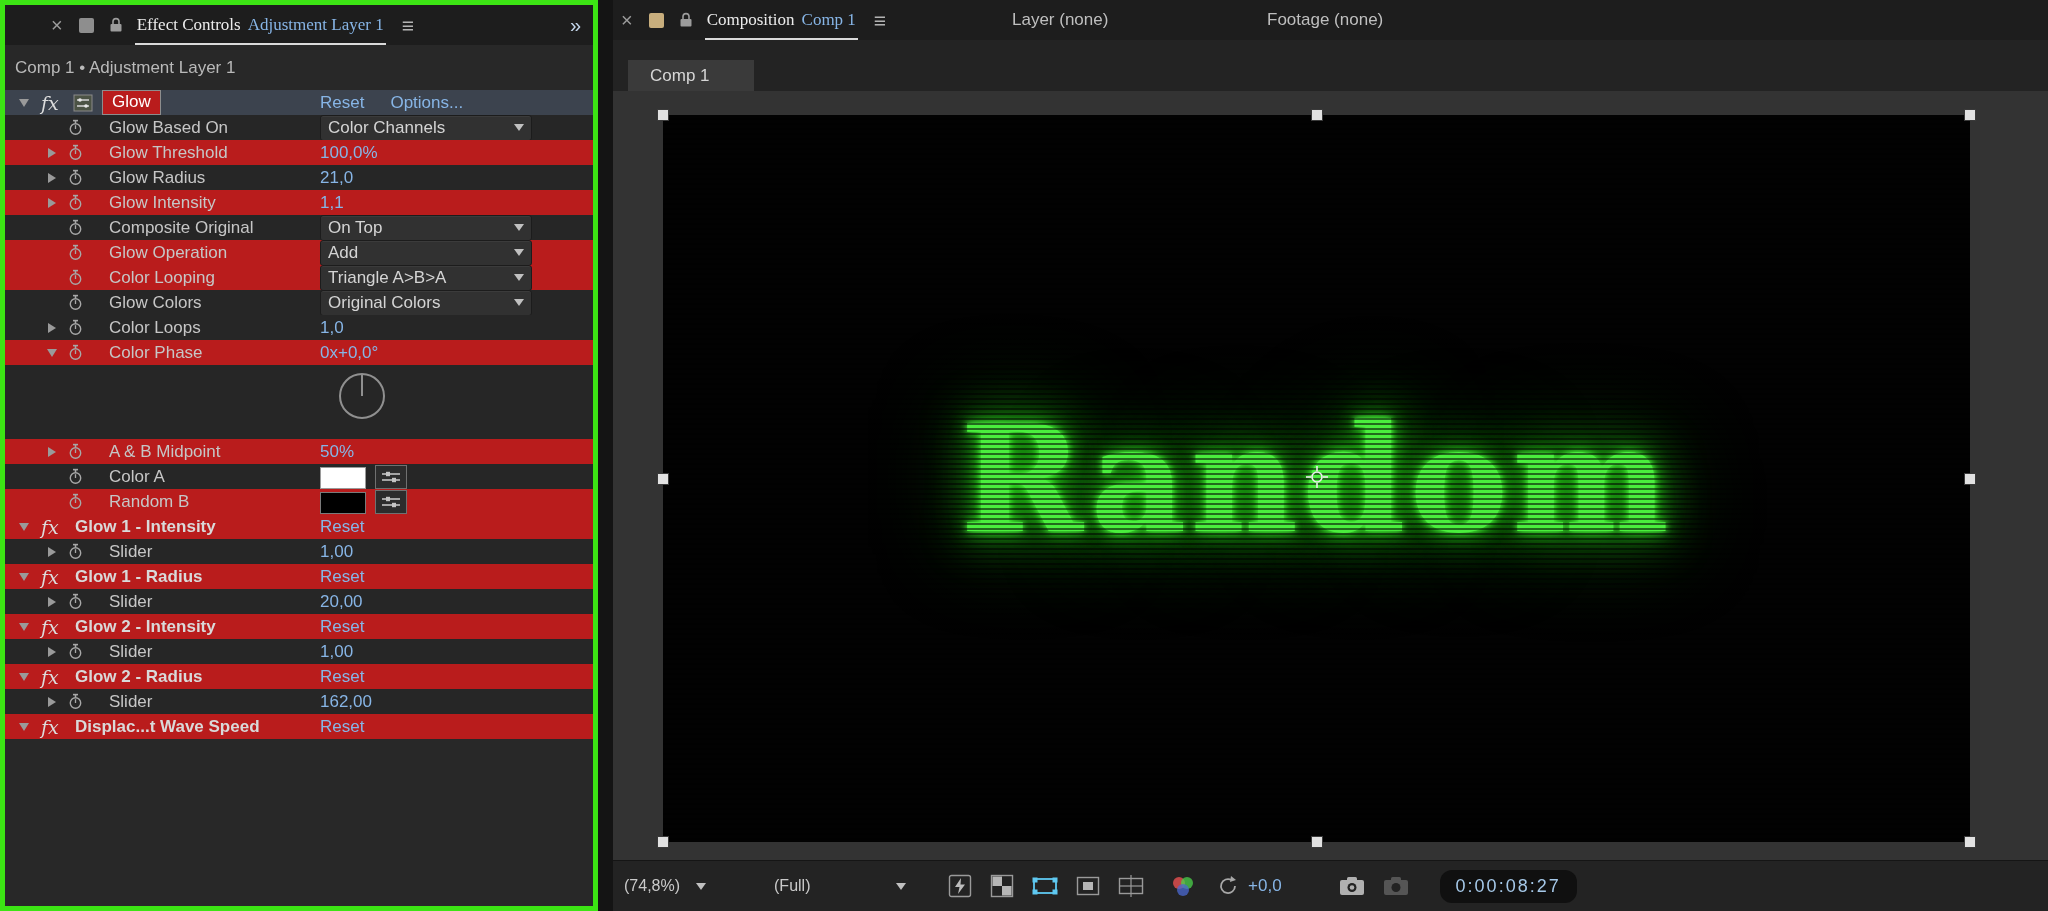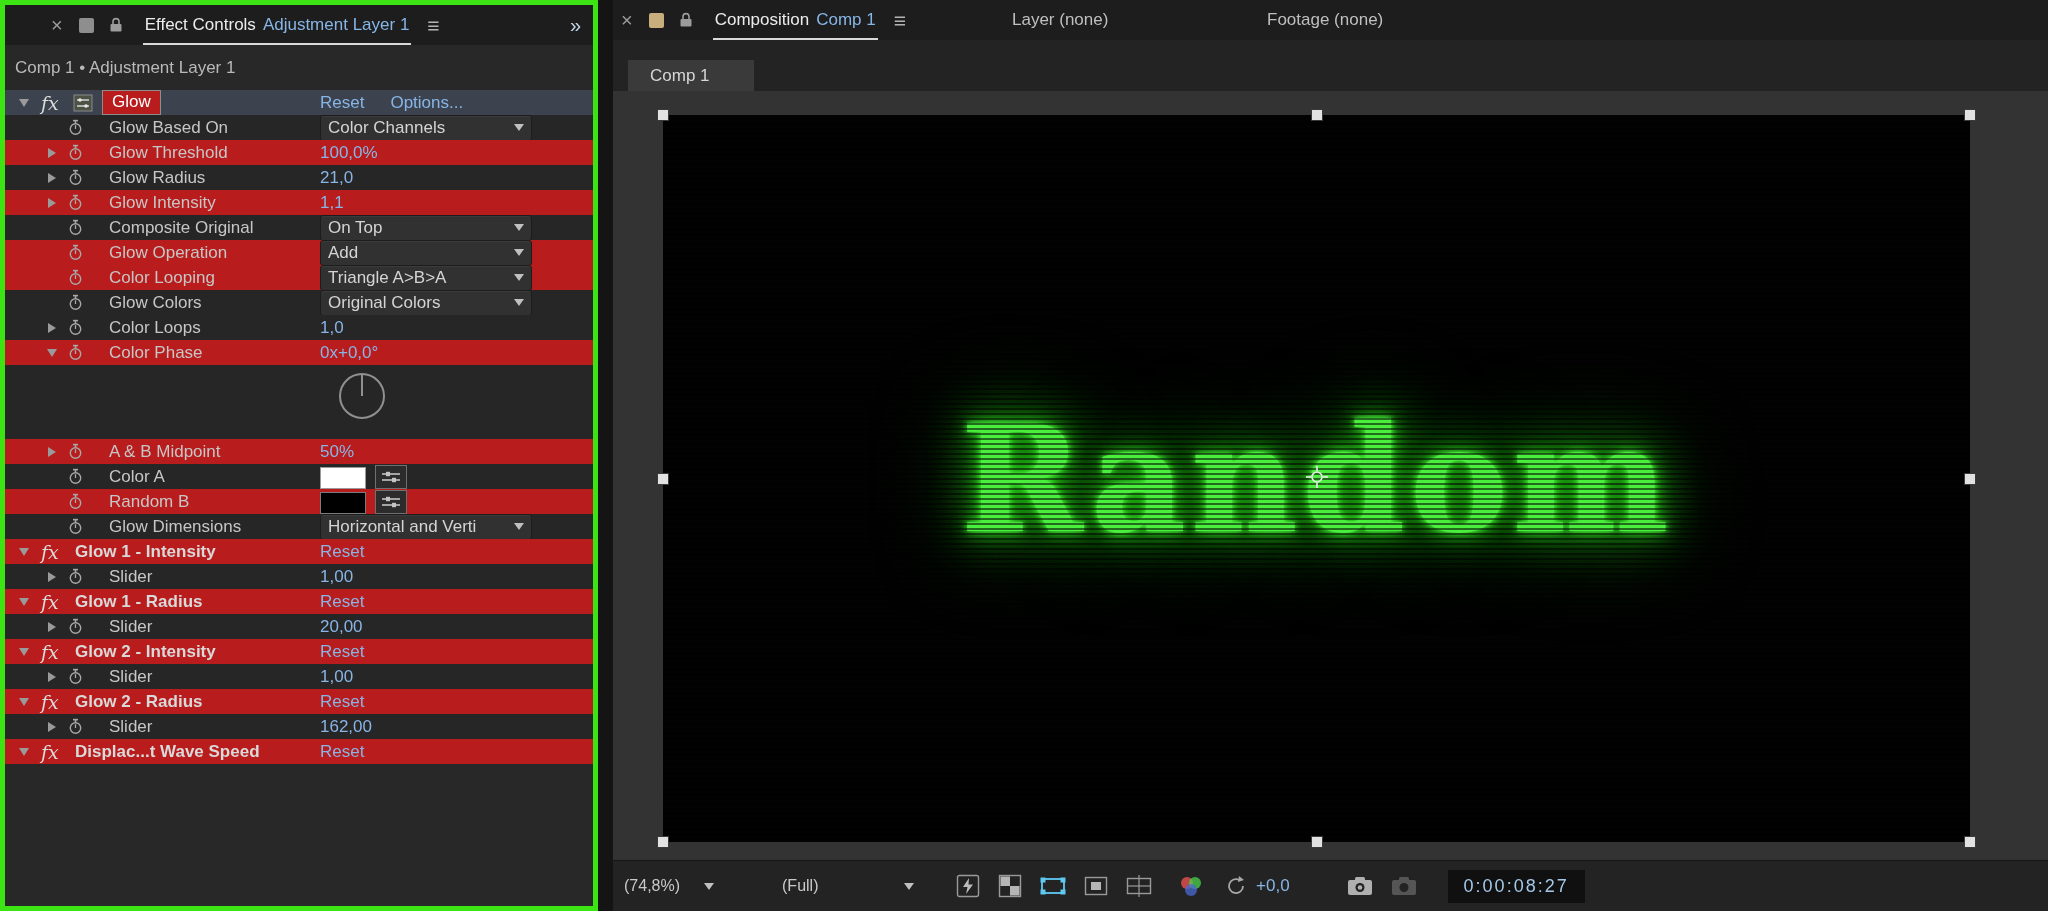--- a/index.html
+++ b/index.html
@@ -8,21 +8,21 @@
 
   
   .left-panel{position:absolute;left:0;top:0;width:598px;height:911px;background:#282828;
     border:5px solid #3ce414;box-sizing:border-box;overflow:hidden;}
   .ec-tabbar{position:absolute;top:0;left:0;right:0;height:40px;background:#1d1d1d;display:flex;align-items:center;}
   .close-x{margin-left:46px;color:#9c9c9c;font-size:20px;line-height:1;cursor:default;}
   .panel-chip{width:15px;height:15px;border-radius:2px;margin-left:16px;}
   .chip-gray{background:#8e8e8e;}
   .chip-tan{background:#c8ae7d;}
   .lock{margin-left:15px;display:flex;}
-  .tab-title-group{position:relative;margin-left:22px;font-size:17px;white-space:nowrap;display:flex;gap:7px;}
+  .tab-title-group{position:relative;margin-left:14px;font-size:17px;white-space:nowrap;display:flex;gap:7px;font-family:Liberation Serif, serif;}
   .tab-title-group::after{content:"";position:absolute;left:-2px;right:-2px;bottom:-10px;height:2px;background:#dadada;}
   .tab-title{color:#ececec;}
   .tab-target{color:#87b5e6;}
   .menu-icn{margin-left:18px;color:#b3b3b3;font-size:21px;line-height:1;}
   .overflow-icn{margin-left:auto;margin-right:12px;color:#c4d7ec;font-size:20px;}
 
   .ec-breadcrumb{position:absolute;top:40px;left:0;right:0;height:45px;display:flex;align-items:center;
     padding-left:10px;color:#b9b9b9;font-size:17px;background:#282828;}
 
   .ec-rows{position:absolute;top:85px;left:0;right:0;font-size:17px;color:#c6c6c6;}
@@ -75,30 +75,30 @@
     text-shadow:0 0 6px #55ff47,0 0 18px #2fe51f,0 0 48px #23c915,0 0 95px rgba(40,230,30,.55);}
   .scanlines{position:absolute;inset:0;background:repeating-linear-gradient(to bottom,rgba(0,0,0,0) 0 3px,rgba(0,0,0,.55) 3px 5px);}
   .handle{position:absolute;width:12px;height:12px;background:#e2e2e2;border:1px solid #3a3a3a;box-sizing:border-box;transform:translate(-50%,-50%);}
   .h-tl{left:0;top:0}.h-tc{left:50%;top:0}.h-tr{left:100%;top:0}
   .h-ml{left:0;top:50%}.h-mr{left:100%;top:50%}
   .h-bl{left:0;top:100%}.h-bc{left:50%;top:100%}.h-br{left:100%;top:100%}
   .anchor{position:absolute;left:50%;top:50%;transform:translate(-50%,-50%);}
 
   .comp-toolbar{position:absolute;left:0;right:0;bottom:0;height:50px;background:#232323;border-top:1px solid #151515;
     display:flex;align-items:center;color:#c9c9c9;font-size:16px;}
-  .zoom-dd{margin-left:11px;display:flex;align-items:center;gap:20px;}
+  .zoom-dd{margin-left:11px;display:flex;align-items:center;gap:12px;}
   .res-dd{margin-left:68px;width:132px;display:flex;align-items:center;justify-content:space-between;}
   .tb-icons{margin-left:42px;display:flex;align-items:center;gap:18px;}
   .tb-icn{display:flex;align-items:center;}
   .channels-icn{margin-left:26px;display:flex;}
   .exposure{margin-left:20px;display:flex;align-items:center;gap:8px;}
   .exposure-val{color:#87b5e6;font-size:17px;}
   .snap-group{margin-left:56px;display:flex;align-items:center;gap:16px;}
   .timecode{margin-left:30px;background:#101010;color:#a5c8e8;font-size:18px;letter-spacing:2px;
-    padding:6px 16px;border-radius:0;}
+    padding:6px 16px;border-radius:12px;}
 </style>
 </head>
 <body>
 
 <div class="app">
 
   <div class="left-panel">
 
     <div class="ec-tabbar">
       <span class="close-x">×</span>
@@ -379,38 +379,20 @@
               <svg width="22" height="14" viewBox="0 0 22 14">
                 <line x1="2" y1="4" x2="20" y2="4" stroke="#c4c4c4" stroke-width="1.6"></line>
                 <line x1="2" y1="10" x2="20" y2="10" stroke="#c4c4c4" stroke-width="1.6"></line>
                 <rect x="6" y="1.8" width="4" height="4.4" fill="#c4c4c4"></rect>
                 <rect x="12" y="7.8" width="4" height="4.4" fill="#c4c4c4"></rect>
               </svg>
             </span>
         </span>
       </div>
 
-      <div class="row s1">
-        <span class="caret"></span>
-        <span class="sw">
-            <svg width="15" height="17" viewBox="0 0 15 17">
-              <circle cx="7.5" cy="10" r="5.2" fill="none" stroke="#a8a8a8" stroke-width="1.4"></circle>
-              <line x1="7.5" y1="10" x2="7.5" y2="6.2" stroke="#a8a8a8" stroke-width="1.3"></line>
-              <line x1="5" y1="1.6" x2="10" y2="1.6" stroke="#a8a8a8" stroke-width="1.6"></line>
-              <line x1="7.5" y1="1.6" x2="7.5" y2="4.4" stroke="#a8a8a8" stroke-width="1.6"></line>
-            </svg>
-          </span>
-        <span class="lbl">Glow Dimensions</span>
-        <span class="valcol">
-            <span class="dd">
-              <span class="dd-text">Horizontal and Verti</span>
-              <span class="chev"></span>
-            </span>
-          </span>
-      </div>
 
       <div class="row s2">
         <span class="caret down gpos"></span>
         <span class="fx-glyph">fx</span>
         <span class="lbl bold">Glow 1 - Intensity</span>
         <span class="valcol">
             <span class="link">Reset</span>
           </span>
       </div>
 

